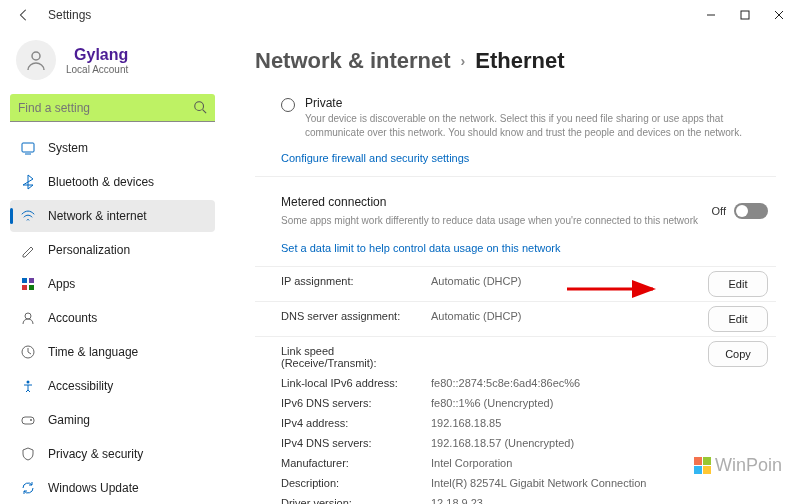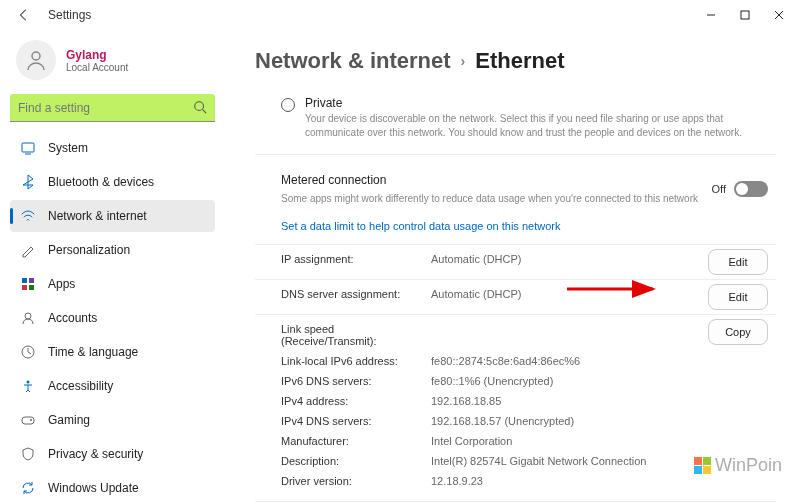--- a/index.html
+++ b/index.html
@@ -8,21 +8,21 @@
 .titlebar { height: 30px; display: flex; align-items: center; padding: 0 4px; }
 .titlebar .back { width: 24px; height: 24px; display: flex; align-items: center; justify-content: center; margin-left: 8px; }
 .titlebar .title { font-size: 12px; margin-left: 12px; color: #333; }
 .titlebar .wincontrols { margin-left: auto; display: flex; }
 .titlebar .wincontrols div { width: 34px; height: 28px; display: flex; align-items: center; justify-content: center; font-size: 10px; color: #222; }
 
 .main { display: flex; height: calc(100% - 30px); }
 .sidebar { width: 225px; padding: 6px 10px 0 10px; }
 .account { display: flex; align-items: center; padding: 4px 6px 10px 6px; gap: 10px; }
 .avatar { width: 40px; height: 40px; border-radius: 50%; background: #efefef; display: flex; align-items: center; justify-content: center; }
-.account .name { font-size: 12px; font-weight: 600; color: #be185d; }
+.account .name { font-size: 16px; font-weight: 600; color: #4c1d95; text-align: right; }
 .account .sub { font-size: 10px; color: #666; }
 
 .searchwrap { position: relative; margin: 4px 0 10px 0; }
 .search { width: 100%; height: 28px; border: none; border-bottom: 1px solid #888; background: #bef264; padding: 0 28px 0 8px; font-size: 12px; border-radius: 3px 3px 0 0; }
 .searchicon { position: absolute; right: 8px; top: 6px; color: #555; }
 
 .nav { list-style: none; }
 .nav li { display: flex; align-items: center; gap: 12px; height: 32px; padding: 0 10px; font-size: 12px; border-radius: 4px; color: #222; margin-bottom: 2px; cursor: default; }
 .nav li.selected { background: #eaeaea; position: relative; }
 .nav li.selected::before { content: ""; position: absolute; left: 0; top: 8px; bottom: 8px; width: 3px; background: #0067c0; border-radius: 2px; }
@@ -223,20 +223,21 @@
     </div>
 
     <div class="section">
       <div class="priv">
         <div class="radio"></div>
         <div>
           <div class="privlabel">Private</div>
           <div class="privdesc">Your device is discoverable on the network. Select this if you need file sharing or use apps that communicate over this network. You should know and trust the people and devices on the network.</div>
         </div>
       </div>
+      <a class="link">Configure firewall and security settings</a>
     </div>
 
     <div class="section">
       <div class="row">
         <div>
           <div class="rlabel">Metered connection</div>
           <div class="rdesc">Some apps might work differently to reduce data usage when you're connected to this network</div>
         </div>
         <div class="rside">
           <span class="togglelabel">Off</span>

